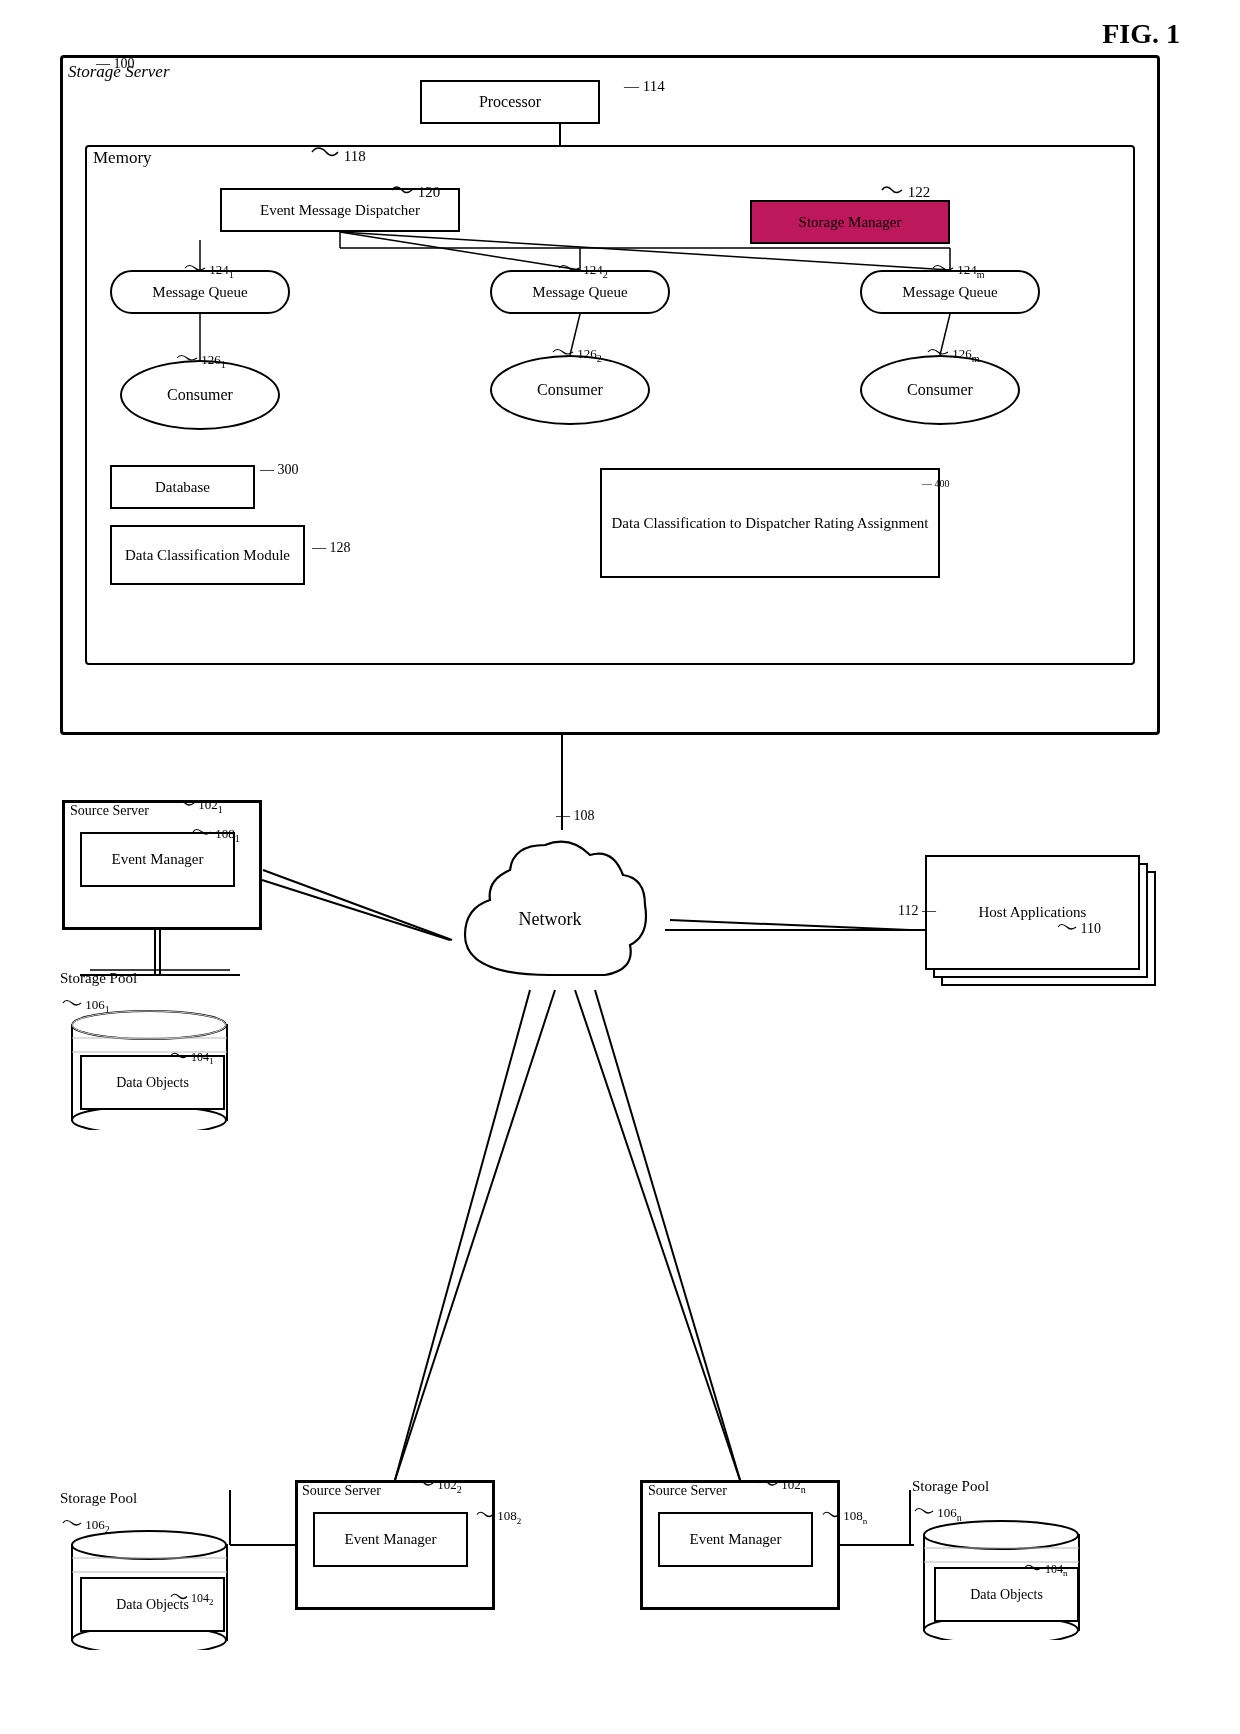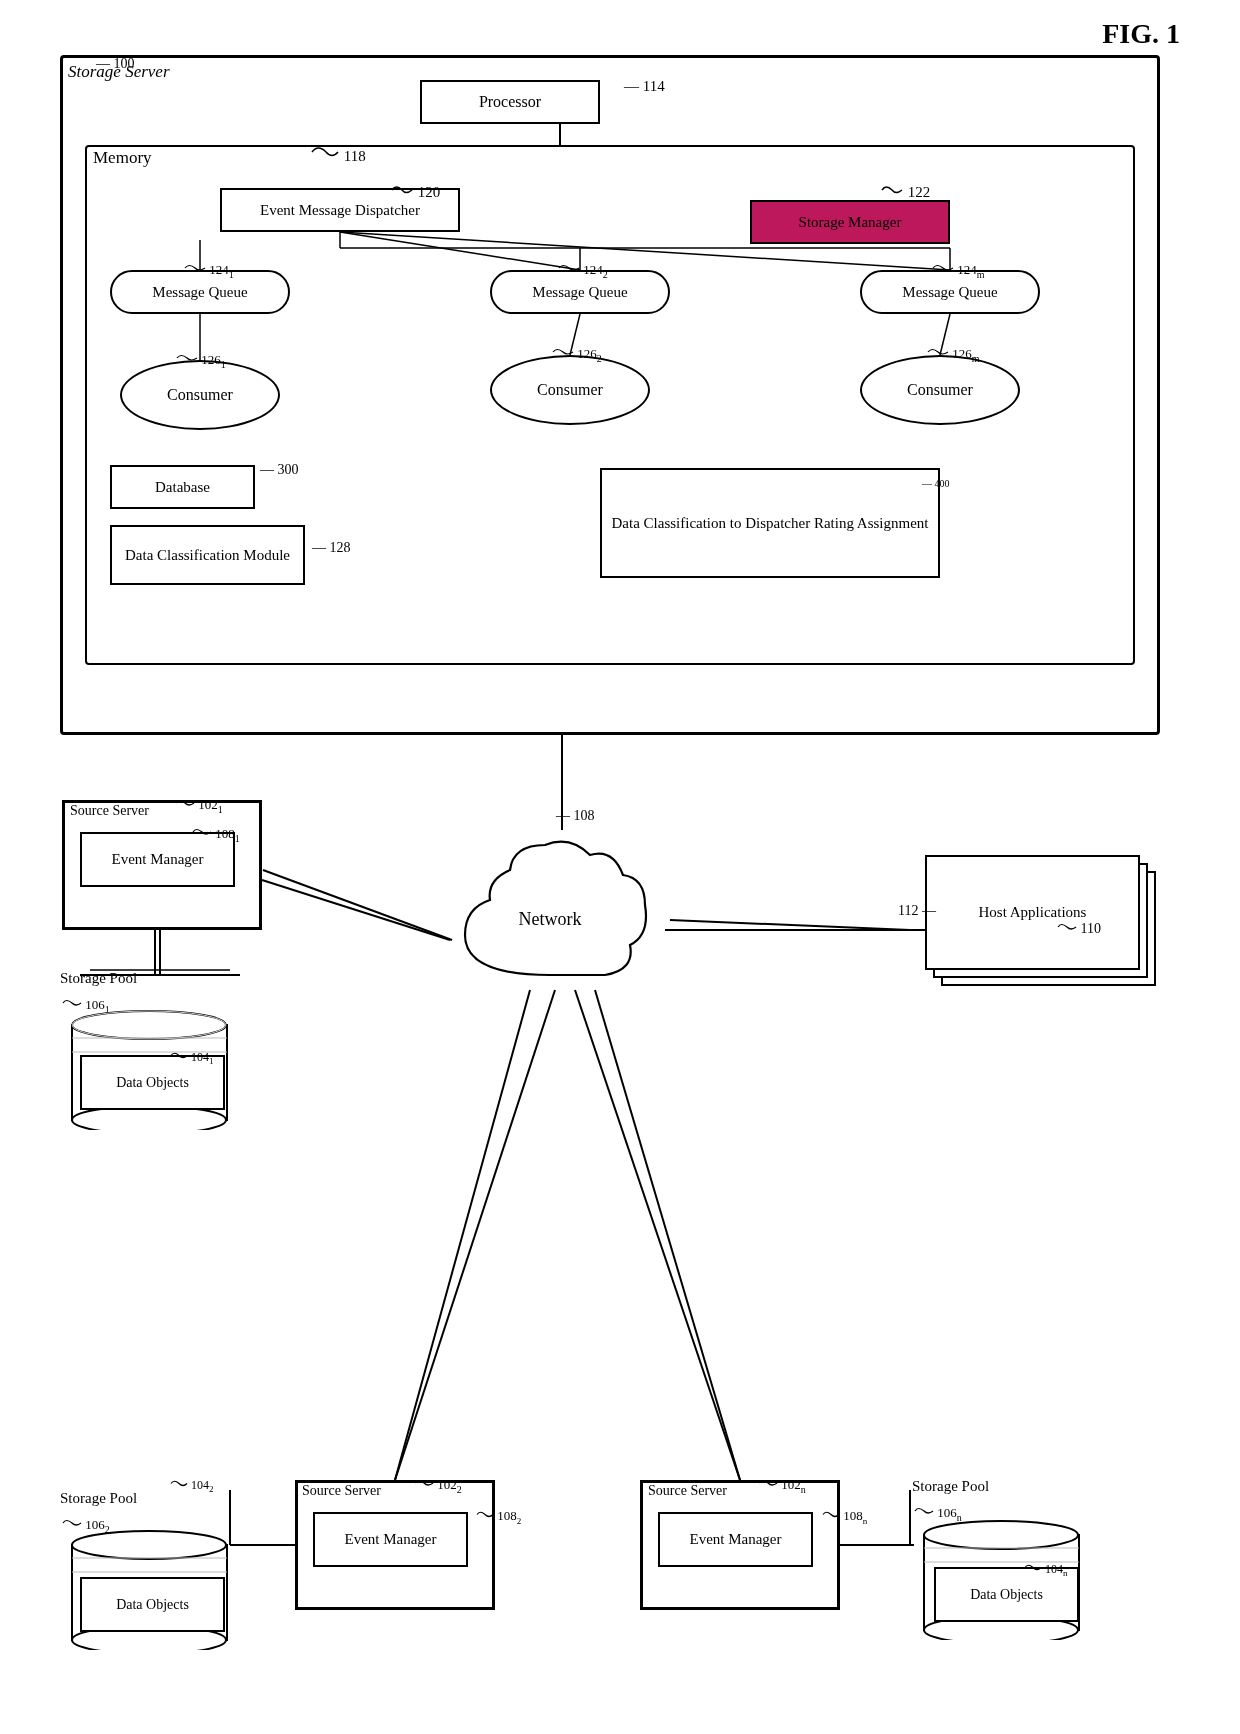--- a/index.html
+++ b/index.html
@@ -575,21 +575,21 @@
   106<sub style="font-size:10px;">2</sub>
 </div>
 <svg style="position:absolute;top:1530px;left:62px;width:180px;height:120px;" viewBox="0 0 180 120">
   <rect x="10" y="15" width="155" height="95" fill="#fff" stroke="#000" stroke-width="2"></rect>
   <ellipse cx="87" cy="15" rx="77" ry="14" fill="#fff" stroke="#000" stroke-width="2"></ellipse>
   <ellipse cx="87" cy="110" rx="77" ry="14" fill="#fff" stroke="#000" stroke-width="2"></ellipse>
   <line x1="10" y1="28" x2="165" y2="28" stroke="#bbb" stroke-width="1"></line>
   <line x1="10" y1="42" x2="165" y2="42" stroke="#bbb" stroke-width="1"></line>
 </svg>
 <div style="position:absolute;top:1577px;left:80px;width:145px;height:55px;border:2.5px solid #000;display:flex;align-items:center;justify-content:center;font-size:14px;text-align:center;background:#fff;">Data Objects</div>
-<div style="position:absolute;top:1478px;left:170px;font-size:12px;">
+<div style="position:absolute;top:1591px;left:170px;font-size:12px;">
   <svg width="18" height="11" viewBox="0 0 18 11">
       <path d="M1,5.5 Q4,1 9,5.5 Q13,9.5 17,5.5" fill="none" stroke="#000" stroke-width="1.2"></path>
     </svg>
   104<sub style="font-size:9px;">2</sub>
 </div>
 
 <div class="source-server2-box"></div>
 <div style="position:absolute;top:1483px;left:302px;font-size:14px;">Source Server</div>
 <div style="position:absolute;top:1477px;left:414px;font-size:13px;">
   <svg width="20" height="12" viewBox="0 0 20 12">

